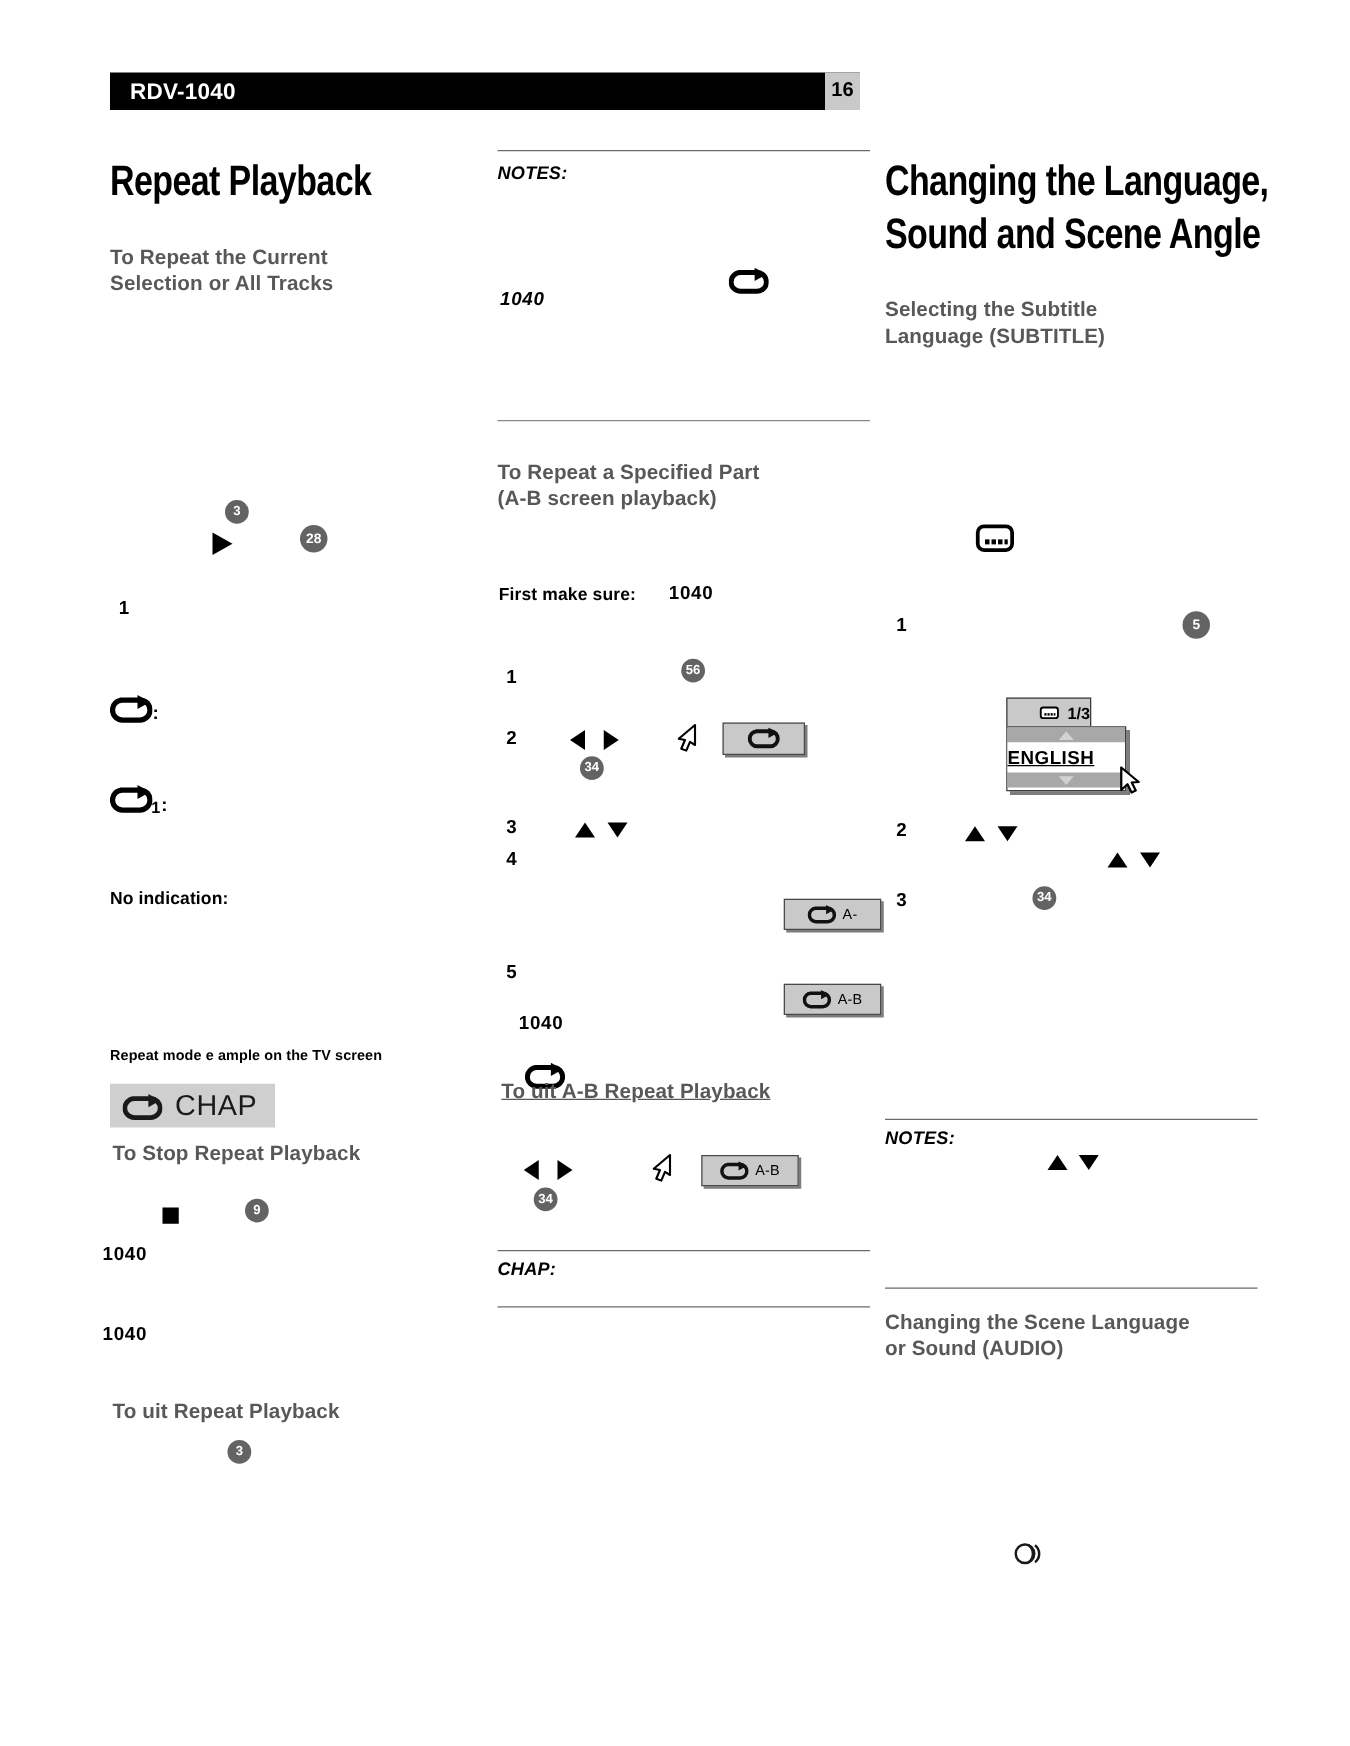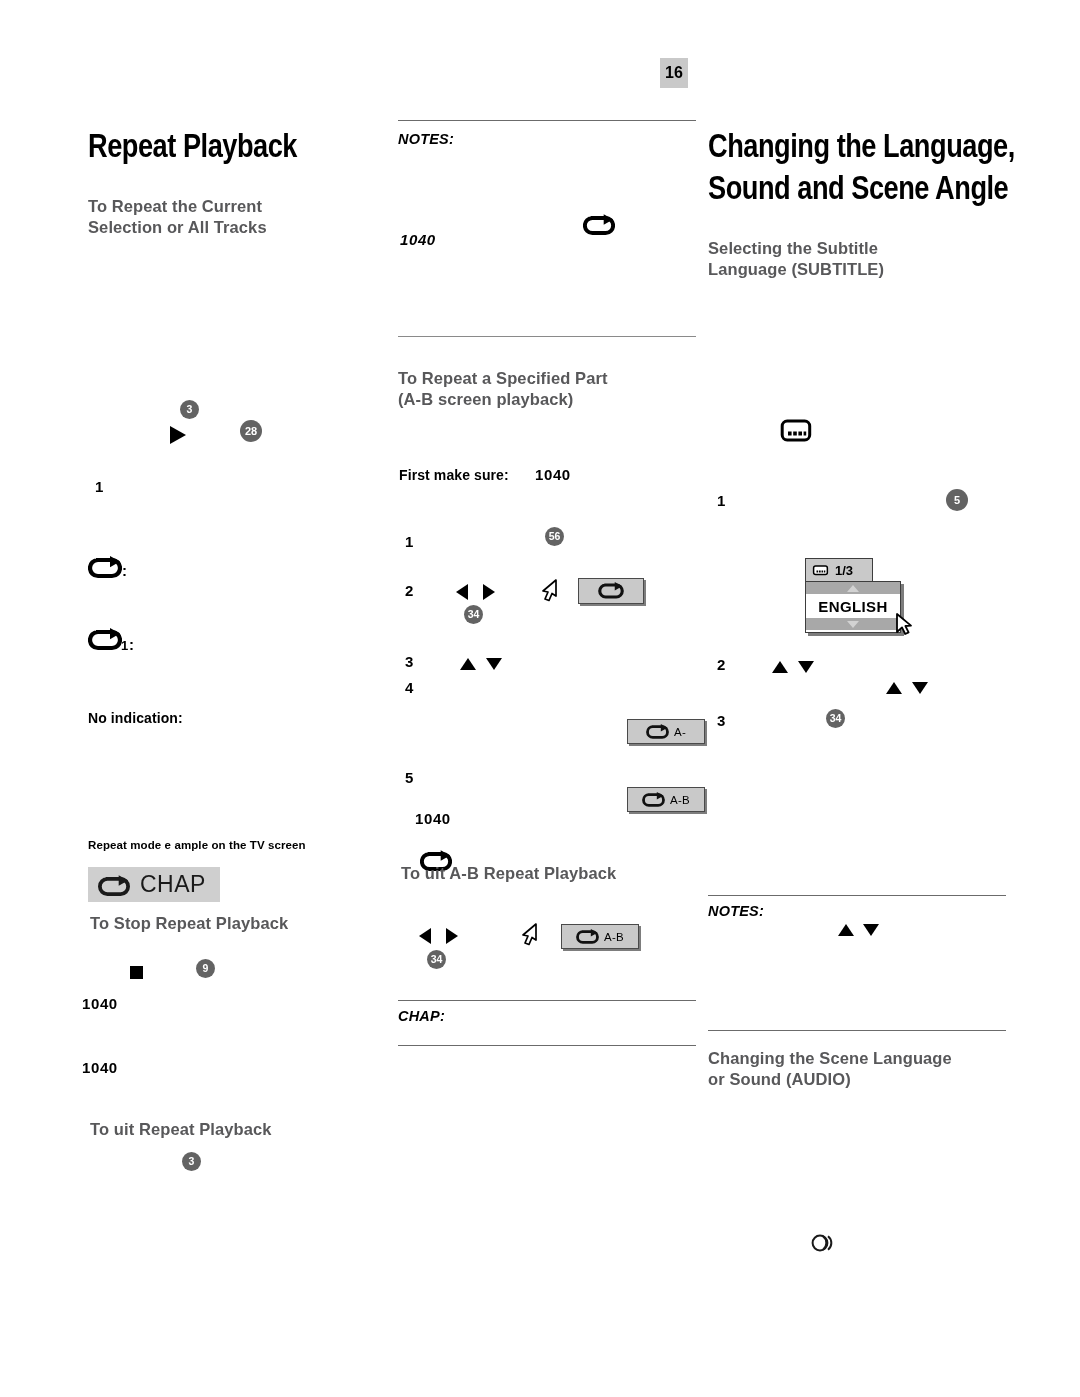--- a/index.html
+++ b/index.html
@@ -91,41 +91,45 @@
 
   
   .cursor{position:absolute;}
 
   
   .osd-sub{position:absolute;}
   .osd-sub-top{
     position:absolute;left:0;top:0;width:68px;height:24px;background:#c9c9c9;
     border:1.3px solid #3d3d3d;display:flex;align-items:center;gap:6px;padding-left:6px;
     box-sizing:border-box;
+    justify-content:flex-end;
   }
   .osd-sub-top .pg{font-size:13px;font-weight:bold;color:#000;}
   .osd-sub-body{
     position:absolute;left:0;top:23px;width:96px;height:52px;border:1.3px solid #3d3d3d;
     background:#fff;box-sizing:border-box;box-shadow:3px 3px 0 #7d7d7d;
   }
   .osd-row-up{height:12px;background:#a8a8a8;display:flex;align-items:center;justify-content:center;}
-  .osd-row-mid{height:24px;background:#fff;display:flex;align-items:center;justify-content:center;}
+  .osd-row-mid{height:24px;background:#fff;display:flex;align-items:center;justify-content:flex-start;text-decoration:underline;}
   .osd-row-dn{height:12px;background:#a8a8a8;display:flex;align-items:center;justify-content:center;}
   .osd-row-mid .lang{font-size:15px;font-weight:bold;color:#000;letter-spacing:.4px;}
   .mini-tri-u{width:0;height:0;border-left:6px solid transparent;border-right:6px solid transparent;border-bottom:7px solid #d2d2d2;}
   .mini-tri-d{width:0;height:0;border-left:6px solid transparent;border-right:6px solid transparent;border-top:7px solid #d2d2d2;}
 
   .sub-icon{position:absolute;}
   .audio-icon{position:absolute;}
 </style>
 </head>
 <body>
 
 <div class="page">
 
+  <div class="hdr">
+    <div class="hdr-title">RDV-1040</div>
+  </div>
   <div class="hdr-page">16</div>
 
   <div class="col col-left">
 
     <div class="h1" style="position:absolute;left:0;top:16px;width:380px;">Repeat Playback</div>
 
     <div class="h2" style="position:absolute;left:0;top:86px;">To  Repeat the Current</div>
     <div class="h2" style="position:absolute;left:0;top:107px;text-align:right;">Selection or All Tracks</div>
 
     <div class="badge sm" style="left:92px;top:290px;">3</div>
@@ -242,21 +246,21 @@
 
     <div class="mdl" style="position:absolute;left:17px;top:700px;">1040</div>
 
     <div class="loop" style="left:22px;top:740px;">
       <svg width="32" height="23" viewBox="0 0 34 24">
         <path d="M8 4 H24 A8 8 0 0 1 24 20 H10 A8 8 0 0 1 10 4 Z" fill="none" stroke="#000" stroke-width="4.2"></path>
         <polygon points="22,0 32,5.6 22,11.2" fill="#000"></polygon>
       </svg>
     </div>
 
-    <div class="h2" style="position:absolute;left:3px;top:753px;">To    uit A-B Repeat Playback</div>
+    <div class="h2" style="position:absolute;left:3px;top:753px;text-decoration:underline;">To    uit A-B Repeat Playback</div>
     <div class="tri tri-l" style="left:21px;top:818px;"></div>
     <div class="tri tri-r" style="left:48px;top:818px;"></div>
     <div class="badge sm" style="left:29px;top:840px;">34</div>
     <div class="cursor" style="left:120px;top:812px;">
       <svg width="24" height="24" viewBox="0 0 24 24">
         <path d="M18 2 L5 13 L10 14 L7 21 L11 22.5 L14 15.5 L18 18 Z" fill="#fff" stroke="#000" stroke-width="1.7" stroke-linejoin="round"></path>
       </svg>
     </div>
     <div class="keybtn" style="left:163px;top:814px;width:64px;height:23px;">
       <svg width="23" height="16" viewBox="0 0 34 24">

